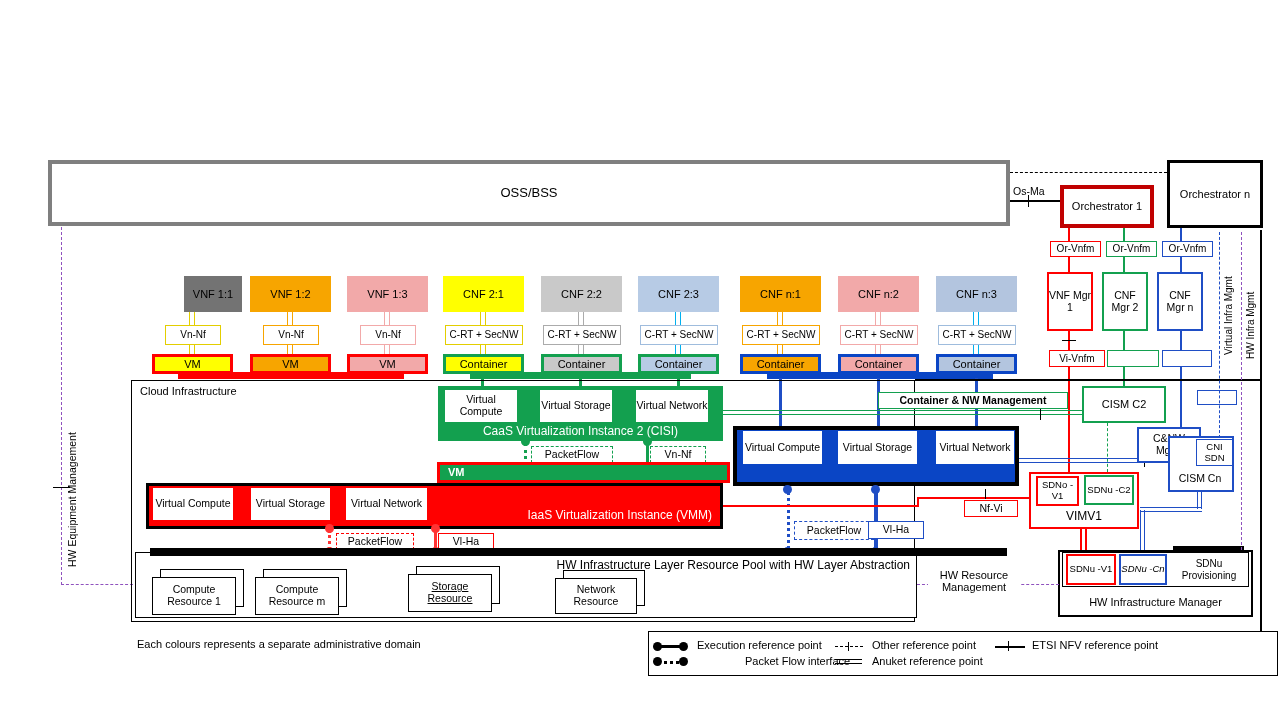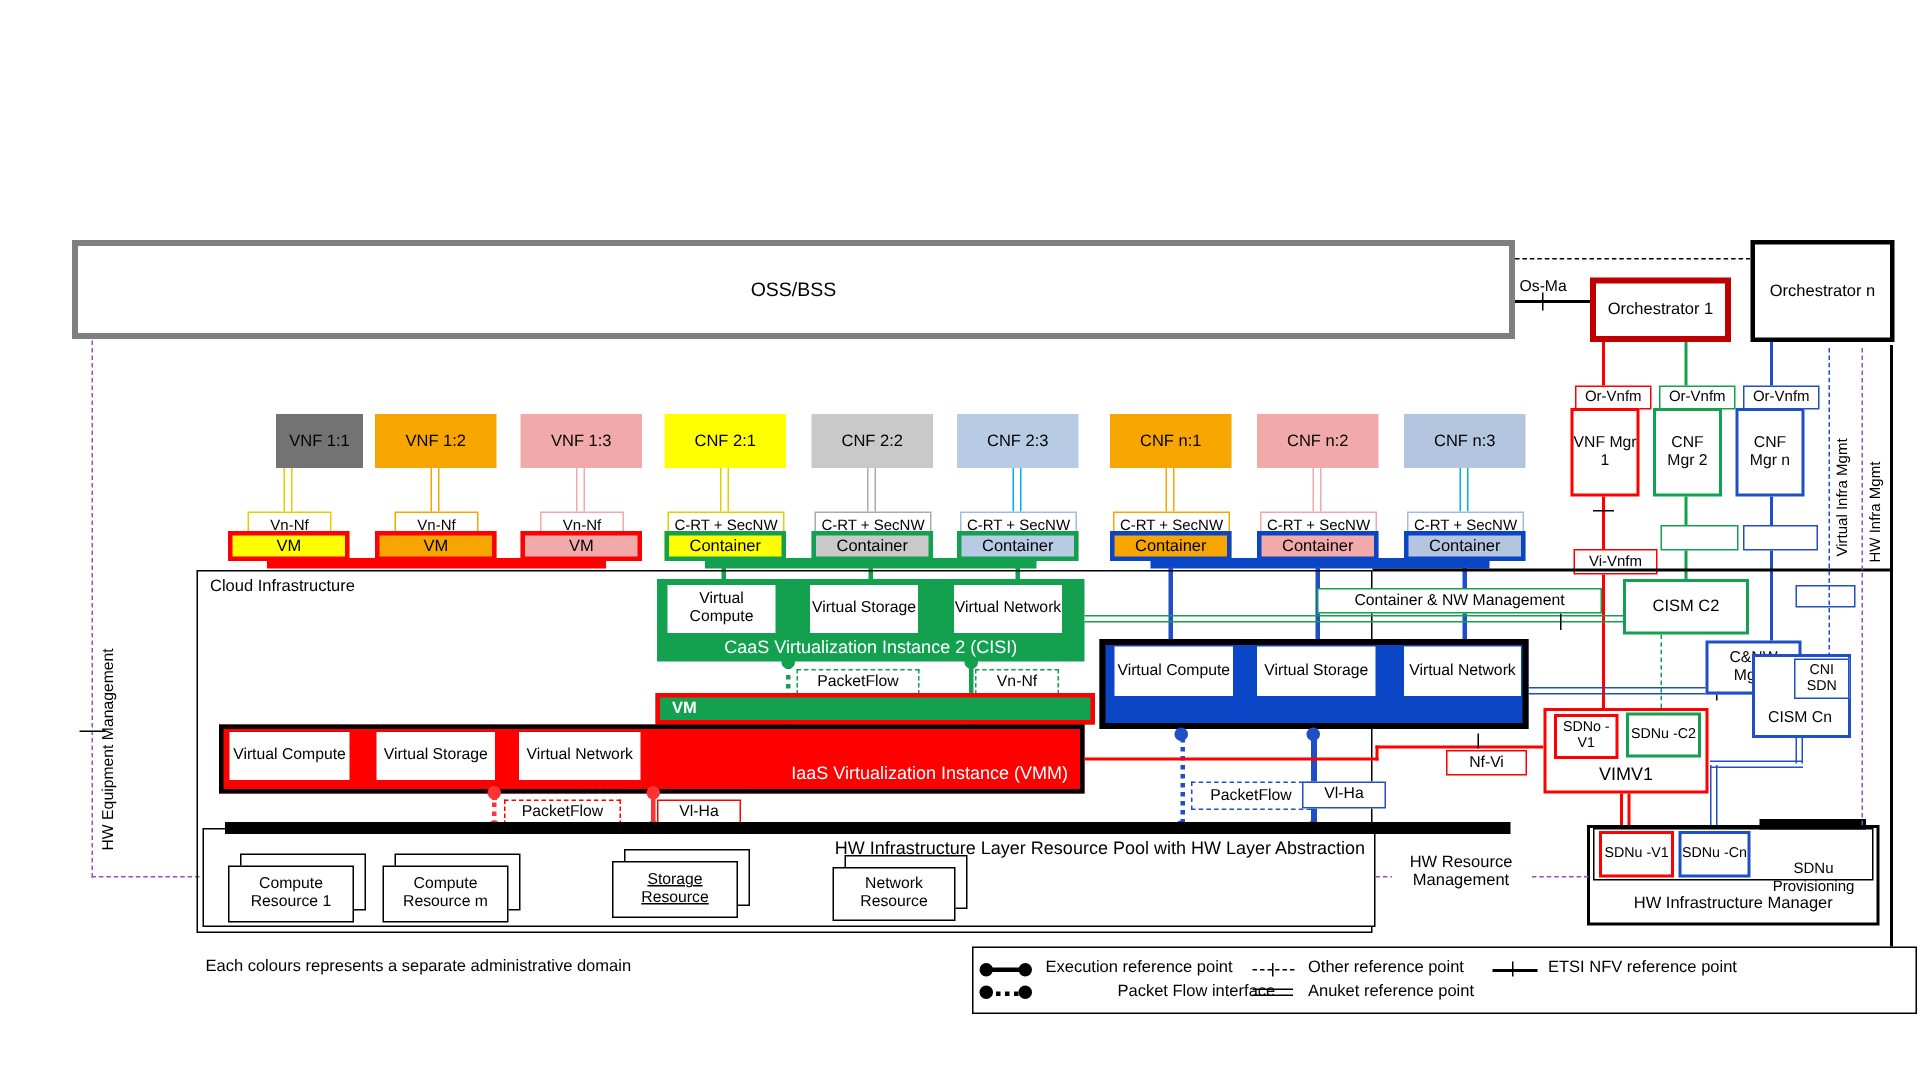--- a/index.html
+++ b/index.html
@@ -2,21 +2,21 @@
 <html><head>
 <meta charset="utf-8">
 <style>
   html,body{margin:0;padding:0;background:#fff;font-family:"Liberation Sans",sans-serif;color:#000;}
   #canvas{position:relative;width:1280px;height:720px;background:#fff;overflow:hidden;}
   .a{position:absolute;box-sizing:border-box;}
   .tc{display:flex;align-items:center;justify-content:center;text-align:center;line-height:1.12;}
   .wb{background:#fff;}
   .vtext{writing-mode:vertical-rl;transform:rotate(180deg);display:flex;align-items:center;justify-content:center;}
   .dot{border-radius:50%;width:9px;height:9px;}
-  .f9{font-size:9.5px;} .f10{font-size:10px;margin-top:16px;} .f105{font-size:10.5px;} .f11{font-size:11px;} .f12{font-size:12px;} .f13{font-size:13px;}
+  .f9{font-size:9.5px;} .f10{font-size:10px;} .f105{font-size:10.5px;} .f11{font-size:11px;} .f12{font-size:12px;} .f13{font-size:13px;}
 </style>
 </head>
 <body>
 
 <div id="canvas">
 
   <div class="a tc f13" style="left:48px;top:160px;width:962px;height:66px;border:4px solid #7F7F7F;background:#fff;">OSS/BSS</div>
   <div class="a" style="left:1010px;top:172px;width:157px;height:0;border-top:1.5px dashed #000;"></div>
   <div class="a f105" style="left:1013px;top:185px;">Os-Ma</div>
   <div class="a" style="left:1010px;top:200px;width:50px;height:2px;background:#000;"></div>
@@ -166,21 +166,21 @@
   <div class="a tc f105 wb" style="left:152px;top:577px;width:84px;height:38px;border:1.5px solid #000;">Compute Resource 1</div>
   <div class="a wb" style="left:263px;top:569px;width:84px;height:38px;border:1.5px solid #000;"></div>
   <div class="a tc f105 wb" style="left:255px;top:577px;width:84px;height:38px;border:1.5px solid #000;">Compute Resource m</div>
   <div class="a wb" style="left:416px;top:566px;width:84px;height:38px;border:1.5px solid #000;"></div>
   <div class="a tc f105 wb" style="left:408px;top:574px;width:84px;height:38px;border:1.5px solid #000;text-decoration:underline;">Storage Resource</div>
   <div class="a wb" style="left:563px;top:570px;width:82px;height:36px;border:1.5px solid #000;"></div>
   <div class="a tc f105 wb" style="left:555px;top:578px;width:82px;height:36px;border:1.5px solid #000;">Network Resource</div>
 
   <div class="a" style="left:723px;top:410px;width:360px;height:5px;border-top:1.5px solid #13A04F;border-bottom:1.5px solid #13A04F;"></div>
   <div class="a" style="left:1040px;top:408px;width:0;height:12px;border-left:1.5px solid #000;"></div>
-  <div class="a tc f105 wb" style="left:878px;top:392px;width:190px;height:17px;border:1.5px solid #13A04F;">Container &amp; NW Management</div>
+  <div class="a tc f105 wb" style="left:878px;top:392px;width:190px;height:17px;border:1.5px solid #13A04F;font-weight:bold;">Container &amp; NW Management</div>
 
   <div class="a tc f11 wb" style="left:1082px;top:386px;width:84px;height:37px;border:2px solid #13A04F;">CISM C2</div>
   <div class="a" style="left:1107px;top:423px;width:0;height:49px;border-left:1.5px dashed #13A04F;"></div>
   <div class="a wb" style="left:1197px;top:390px;width:40px;height:15px;border:1.5px solid #1F4EC5;"></div>
 
   <div class="a" style="left:1019px;top:458px;width:149px;height:5px;border-top:1.5px solid #1F4EC5;border-bottom:1.5px solid #1F4EC5;"></div>
   <div class="a" style="left:1144px;top:455px;width:0;height:12px;border-left:1.5px solid #000;"></div>
   <div class="a tc f105 wb" style="left:1119px;top:427px;width:64px;height:36px;border:2px solid #1F4EC5;margin-left:18px;">C&amp;NW Mgmt</div>
 
   <div class="a wb" style="left:1168px;top:436px;width:66px;height:56px;border:2.5px solid #1F4EC5;"></div>
@@ -199,21 +199,21 @@
   <div class="a tc f12" style="left:1029px;top:507px;width:110px;height:20px;">VIMV1</div>
   <div class="a" style="left:1080px;top:529px;width:7px;height:25px;border-left:2px solid #FF0000;border-right:2px solid #FF0000;"></div>
 
   <div class="a" style="left:1197px;top:492px;width:5px;height:17px;border-left:1.5px solid #1F4EC5;border-right:1.5px solid #1F4EC5;"></div>
   <div class="a" style="left:1140px;top:507px;width:62px;height:5px;border-top:1.5px solid #1F4EC5;border-bottom:1.5px solid #1F4EC5;"></div>
   <div class="a" style="left:1140px;top:510px;width:5px;height:44px;border-left:1.5px solid #1F4EC5;border-right:1.5px solid #1F4EC5;"></div>
 
   <div class="a wb" style="left:1058px;top:550px;width:195px;height:67px;border:2px solid #000;"></div>
   <div class="a wb" style="left:1062px;top:552px;width:187px;height:35px;border:1px solid #000;"></div>
   <div class="a tc f9 wb" style="left:1066px;top:554px;width:50px;height:31px;border:2px solid #FF0000;">SDNu -V1</div>
-  <div class="a tc f9 wb" style="left:1119px;top:554px;width:48px;height:31px;border:2px solid #1F4EC5;">SDNu -Cn</div>
+  <div class="a tc f9 wb" style="left:1119px;top:554px;width:48px;height:31px;border:2px solid #1F4EC5;font-style:italic;">SDNu -Cn</div>
   <div class="a tc f10" style="left:1169px;top:554px;width:80px;height:31px;">SDNu Provisioning</div>
   <div class="a" style="left:1173px;top:546px;width:71px;height:7px;background:#000;"></div>
   <div class="a tc f11" style="left:1063px;top:594px;width:185px;height:16px;">HW Infrastructure Manager</div>
 
   <div class="a" style="left:917px;top:584px;width:142px;height:0;border-top:1.5px dashed #8F52BE;"></div>
   <div class="a tc f11 wb" style="left:928px;top:564px;width:92px;height:34px;">HW Resource Management</div>
 
   <div class="a" style="left:1260px;top:230px;width:2px;height:402px;background:#000;"></div>
   <div class="a" style="left:1219px;top:232px;width:0;height:206px;border-left:1.5px dashed #1F4EC5;"></div>
   <div class="a" style="left:1241px;top:232px;width:0;height:318px;border-left:1.5px dashed #8F52BE;"></div>

